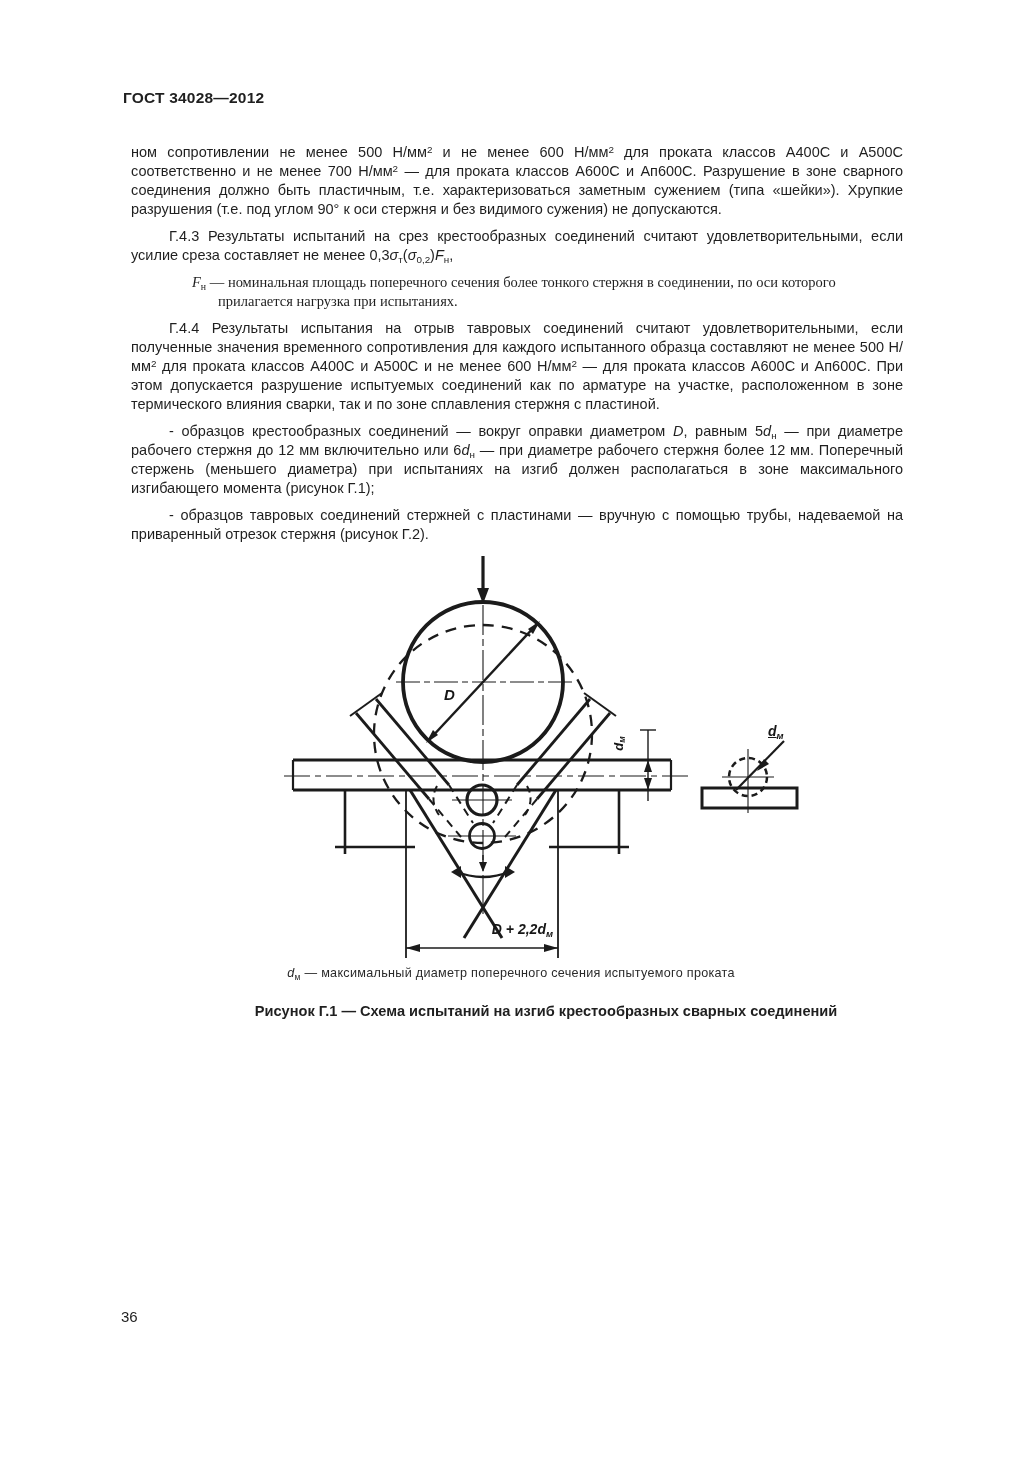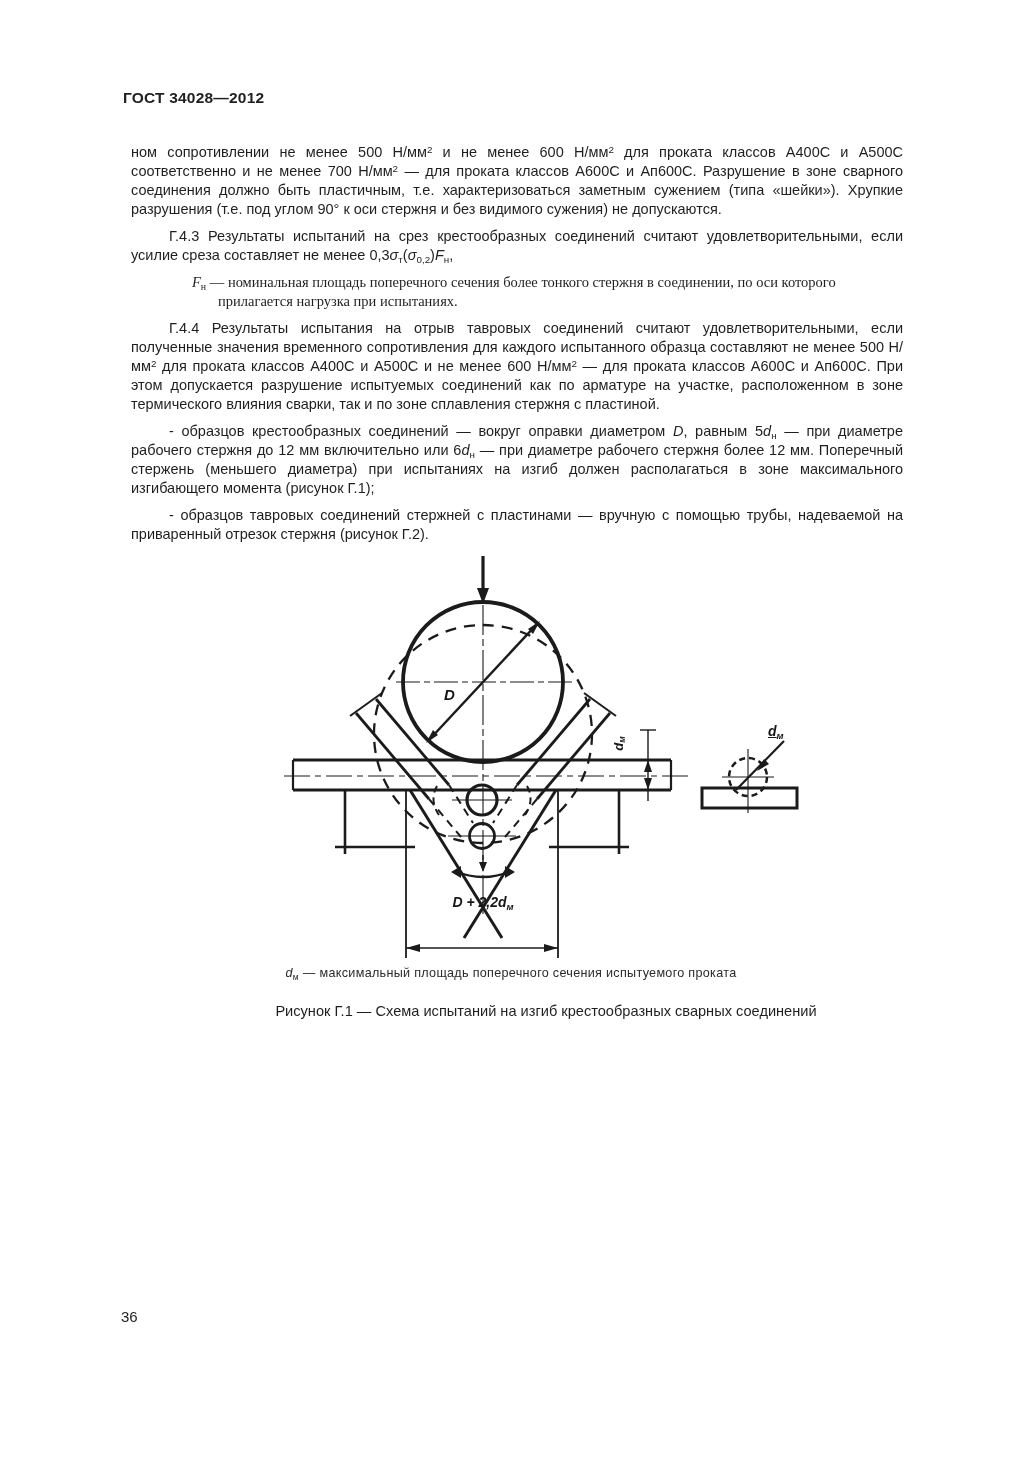--- a/index.html
+++ b/index.html
@@ -24,30 +24,30 @@
   .body-text p.hang { padding-left:87px; text-indent:-26px; text-align:left;font-family:Liberation Serif, serif; }
   sub, sup { font-size:68%; line-height:0; }
   sub { vertical-align:-0.3em; }
   sup { vertical-align:0.45em; }
   .figure-wrap { position:absolute; left:280px; top:548px; width:530px; height:416px; }
   .fig-label {
     position:absolute; font-size:14px; font-style:italic; font-weight:600;
     color:#161616; white-space:nowrap;
   }
   .lbl-D { left:444px; top:686px; font-size:15px; }
-  .lbl-width { left:413px; top:894px; width:140px; text-align:center; }
+  .lbl-width { left:413px; top:921px; width:140px; text-align:right; }
   .lbl-thick { left:611px; top:736px; transform:rotate(-90deg); transform-origin:center; font-size:13px; }
   .lbl-detail { left:768px; top:723px;text-decoration:underline; }
   .fig-legend {
     position:absolute; left:0; top:966px; width:1022px; text-align:center;
     font-size:12.6px; color:#2a2a2a; letter-spacing:.3px;
   }
   .fig-caption {
     position:absolute; left:59px; top:1003px; width:974px; text-align:center;
-    font-size:14.6px; color:#1f1f1f;
+    font-size:14.6px; color:#1f1f1f;font-weight:bold;
   }
   .page-number { position:absolute; left:121px; top:1308px; font-size:15px; }
   svg { display:block; }
 </style>
 </head>
 <body>
 
 <div class="doc-header">ГОСТ 34028—2012</div>
 
 <div class="body-text">
@@ -156,16 +156,16 @@
     </g>
   </g>
 </svg>
 </div>
 
 <div class="fig-label lbl-D"><i>D</i></div>
 <div class="fig-label lbl-width"><i>D</i><span> + 2,2</span><i>d</i><sub>м</sub></div>
 <div class="fig-label lbl-thick"><i>d</i><sub>м</sub></div>
 <div class="fig-label lbl-detail"><i>d</i><sub>м</sub></div>
 
-<div class="fig-legend"><i>d</i><sub>м</sub><span> —  максимальный площадь поперечного сечения испытуемого проката</span></div>
+<div class="fig-legend"><i>d</i><sub>м</sub><span> —  максимальный диаметр поперечного сечения испытуемого проката</span></div>
 <div class="fig-caption">Рисунок Г.1 — Схема испытаний на изгиб крестообразных сварных соединений</div>
 
 <div class="page-number">36</div>
 
 </body></html>

